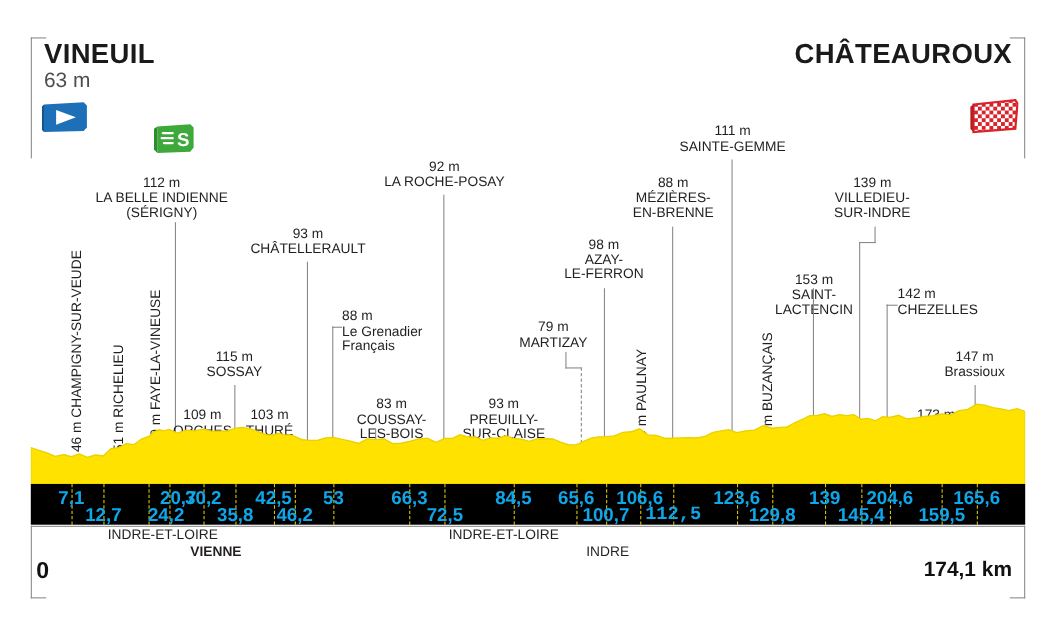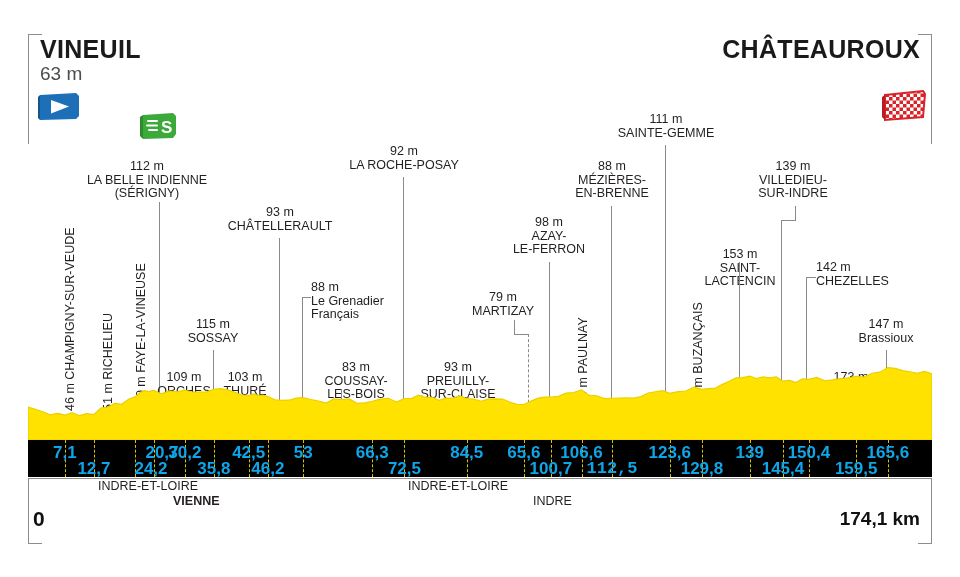--- a/index.html
+++ b/index.html
@@ -321,21 +321,21 @@
       <div class="kmlabel top" style="left: 91px; margin-left: 43px;">20,7</div>
       <div class="kmlabel top" style="left: 156.811px; text-align: right;">30,2</div>
       <div class="kmlabel top" style="left: 220.678px;">42,5</div>
       <div class="kmlabel top" style="left: 275.198px;">53</div>
       <div class="kmlabel top" style="left: 344.257px;">66,3</div>
       <div class="kmlabel top" style="left: 438.759px;">84,5</div>
       <div class="kmlabel top" style="left: 495.876px;">65,6</div>
       <div class="kmlabel top" style="left: 553.512px;">106,6</div>
       <div class="kmlabel top" style="left: 641.783px;">123,6</div>
       <div class="kmlabel top" style="left: 721.746px;">139</div>
-      <div class="kmlabel top" style="left: 780.94px;">150,4</div>
+      <div class="kmlabel top" style="left: 780.94px;">204,6</div>
       <div class="kmlabel top" style="left: 859.864px;">165,6</div>
       <div class="kmlabel bot" style="left: 65.9437px;">12,7</div>
       <div class="kmlabel bot" style="left: 123px;">24,2</div>
       <div class="kmlabel bot" style="left: 185.889px;">35,8</div>
       <div class="kmlabel bot" style="left: 239.89px;">46,2</div>
       <div class="kmlabel bot" style="left: 376.45px;">72,5</div>
       <div class="kmlabel bot" style="left: 522.877px;">100,7</div>
       <div class="kmlabel bot" style="left: 584px; font-family: Liberation Mono, monospace;">112,5</div>
       <div class="kmlabel bot" style="left: 673.976px;">129,8</div>
       <div class="kmlabel bot" style="left: 754.978px;">145,4</div>

